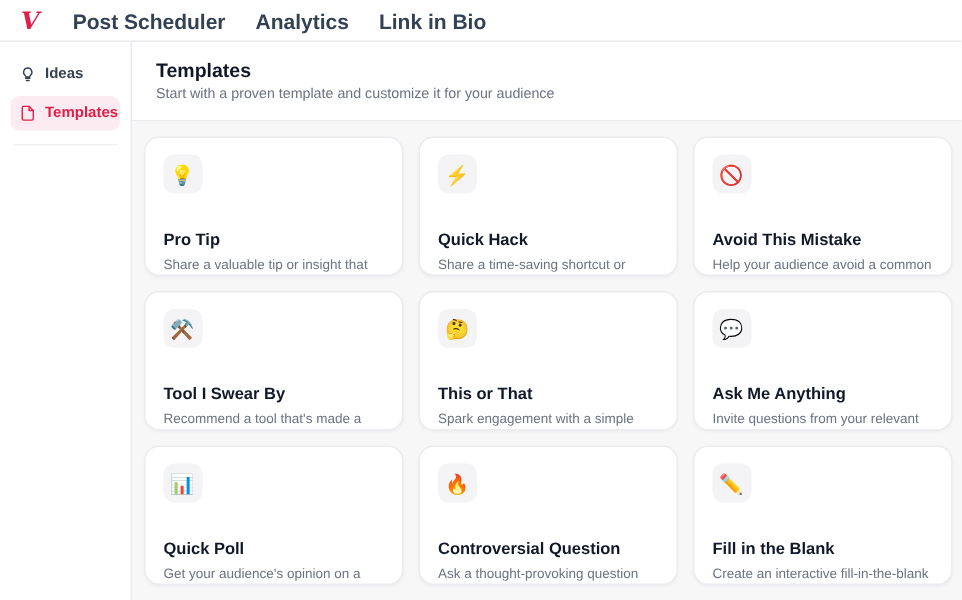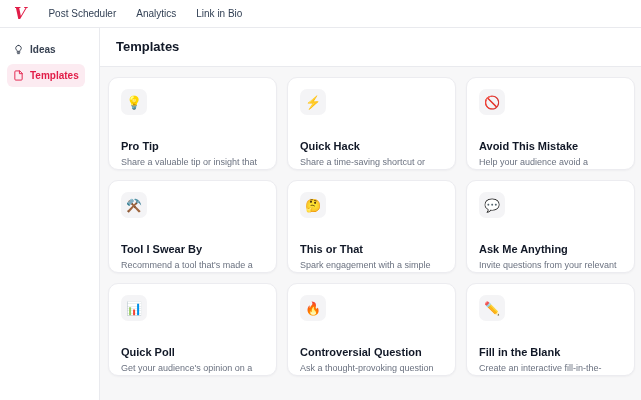--- a/index.html
+++ b/index.html
@@ -24,28 +24,28 @@
     height:28px;background:#fff;border-bottom:1px solid var(--border);
     display:flex;align-items:center;padding:0 14px;gap:22px;
   }
   .logo{
     color:var(--accent);font-family:"DejaVu Serif", serif;
     font-weight:bold;font-style:italic;font-size:16px;line-height:1;
     cursor:pointer;
   }
   .topnav{display:flex;align-items:center;gap:20px;}
   .nav-link{
-    font-size:10px;font-weight:400;color:#334155;text-decoration:none;cursor:pointer;
+    font-size:14px;font-weight:700;color:#334155;text-decoration:none;cursor:pointer;
   }
   
   .shell{display:flex;height:372px;}
   
   .sidebar{
-    width:100px;background:#fff;border-right:1px solid var(--border);
-    padding:10px 7px;flex-shrink:0;display:flex;
+    width:88px;background:#fff;border-right:1px solid var(--border);
+    padding:10px 7px;flex-shrink:0;display:flex;flex-direction:column;
   }
   .side-item{
     display:flex;align-items:center;gap:6px;
     padding:6px 6px;border-radius:6px;margin-bottom:3px;
     font-size:10px;font-weight:600;color:var(--text-mid);cursor:pointer;
   }
   .side-item.active{background:var(--accent-bg);color:var(--accent);}
   .side-icon{width:11px;height:11px;display:inline-flex;flex-shrink:0;}
   .side-icon svg{width:11px;height:11px;}
   .side-label{white-space:nowrap;}
@@ -121,20 +121,21 @@
           </span>
           <span class="side-label">Templates</span>
         </div>
       </div>
     <hr class="side-divider">
   </aside>
 
   <main class="main">
     <div class="main-header">
       <div class="page-title">Templates</div>
+      <div class="page-subtitle">Start with a proven template and customize it for your audience</div>
     </div>
     <div class="grid">
         <div class="card">
           <div class="card-icon">💡</div>
           <div class="card-title">Pro Tip</div>
           <div class="card-desc">Share a valuable tip or insight that your audience can immediately apply.</div>
         </div>
         <div class="card">
           <div class="card-icon">⚡</div>
           <div class="card-title">Quick Hack</div>

